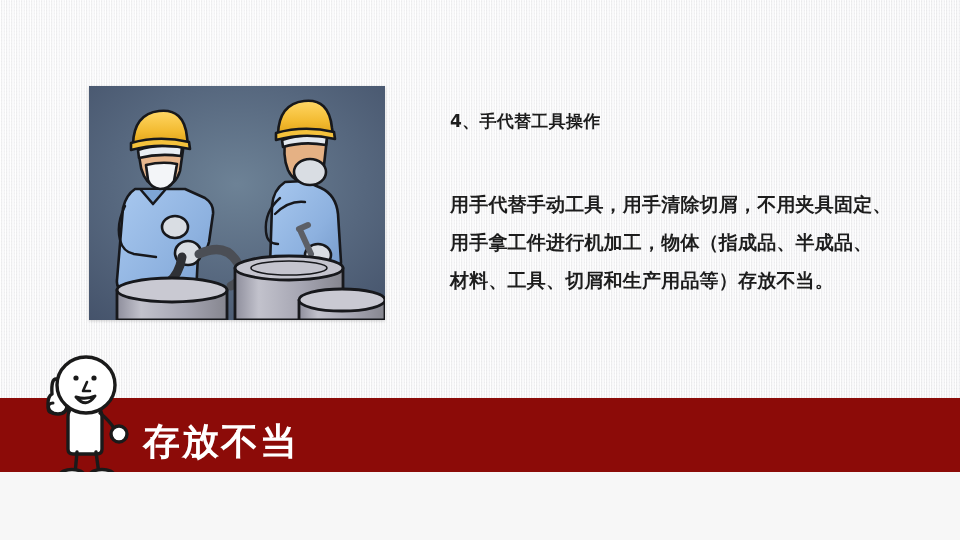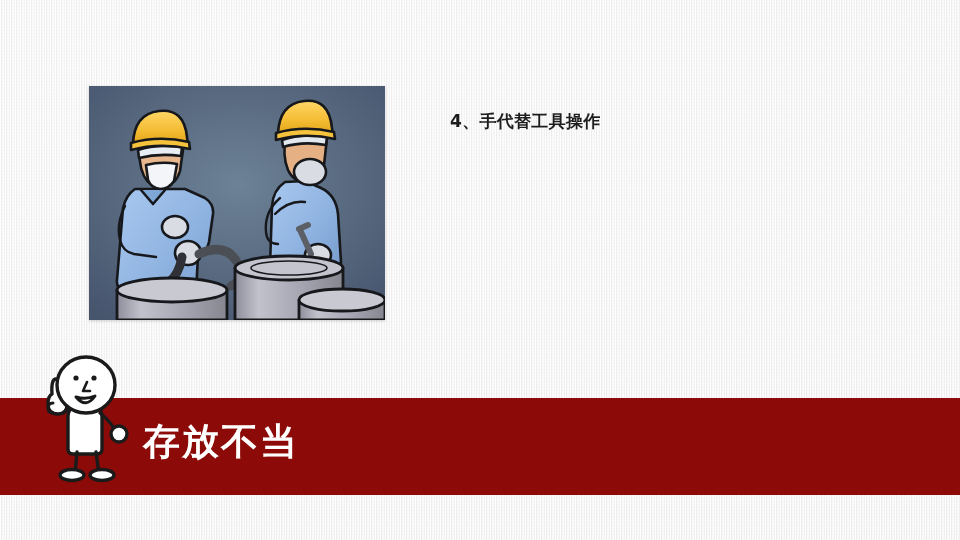--- a/index.html
+++ b/index.html
@@ -11,21 +11,21 @@
     height: 540px;
     overflow: hidden;
     font-family: "DejaVu Sans", "Liberation Sans", sans-serif;
     background: #f7f7f7;
   }
 
   
   .slide {
     position: relative;
     width: 960px;
-    height: 540px;
+    height: 472px;
     background-color: #d946ef;
     overflow: hidden;
   }
 
   
   .slide-texture {
     position: absolute;
     inset: 0;
     background-color: #f7f7f7;
     background-image:
@@ -210,20 +210,25 @@
 
         <path d="M210 214 h86 v20 h-86 z" fill="url(#drumG)"></path>
         <ellipse cx="253" cy="214" rx="43" ry="11" fill="#c9c9d2"></ellipse>
       </g>
     </svg>
   </div>
 
   <div class="text-col">
     <div class="heading">4、手代替工具操作</div>
 
+    <div class="body-block">
+      <div class="body-line">用手代替手动工具，用手清除切屑，不用夹具固定、</div>
+      <div class="body-line">用手拿工件进行机加工，物体（指成品、半成品、</div>
+      <div class="body-line">材料、工具、切屑和生产用品等）存放不当。</div>
+    </div>
   </div>
 
   <div class="banner"></div>
 
   <div class="banner-title">存放不当</div>
 
   <div class="mascot">
     <svg viewBox="0 0 118 128">
       <g fill="#ffffff" stroke="#1a1a1a" stroke-width="3.4" stroke-linejoin="round" stroke-linecap="round">
 

